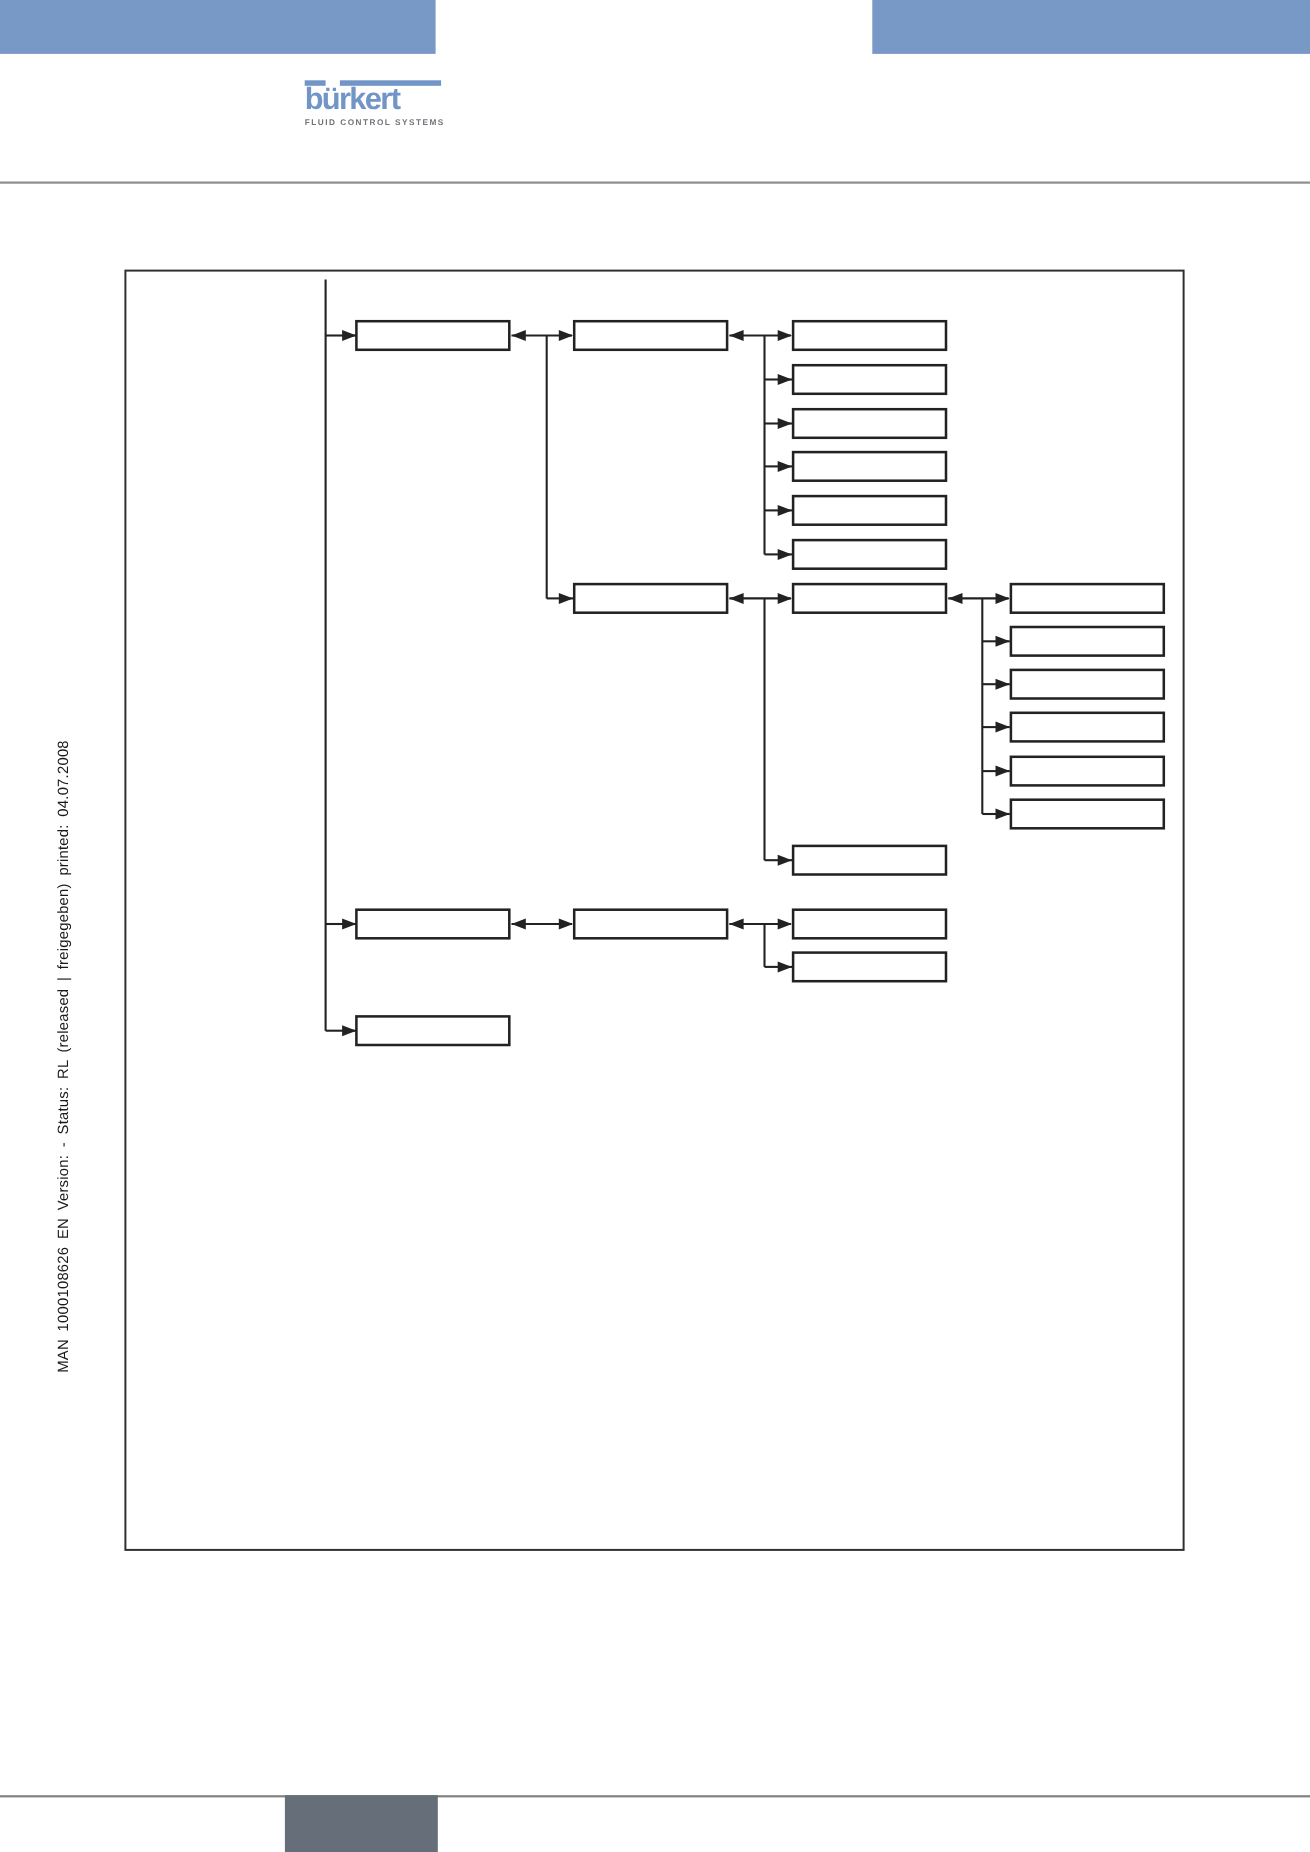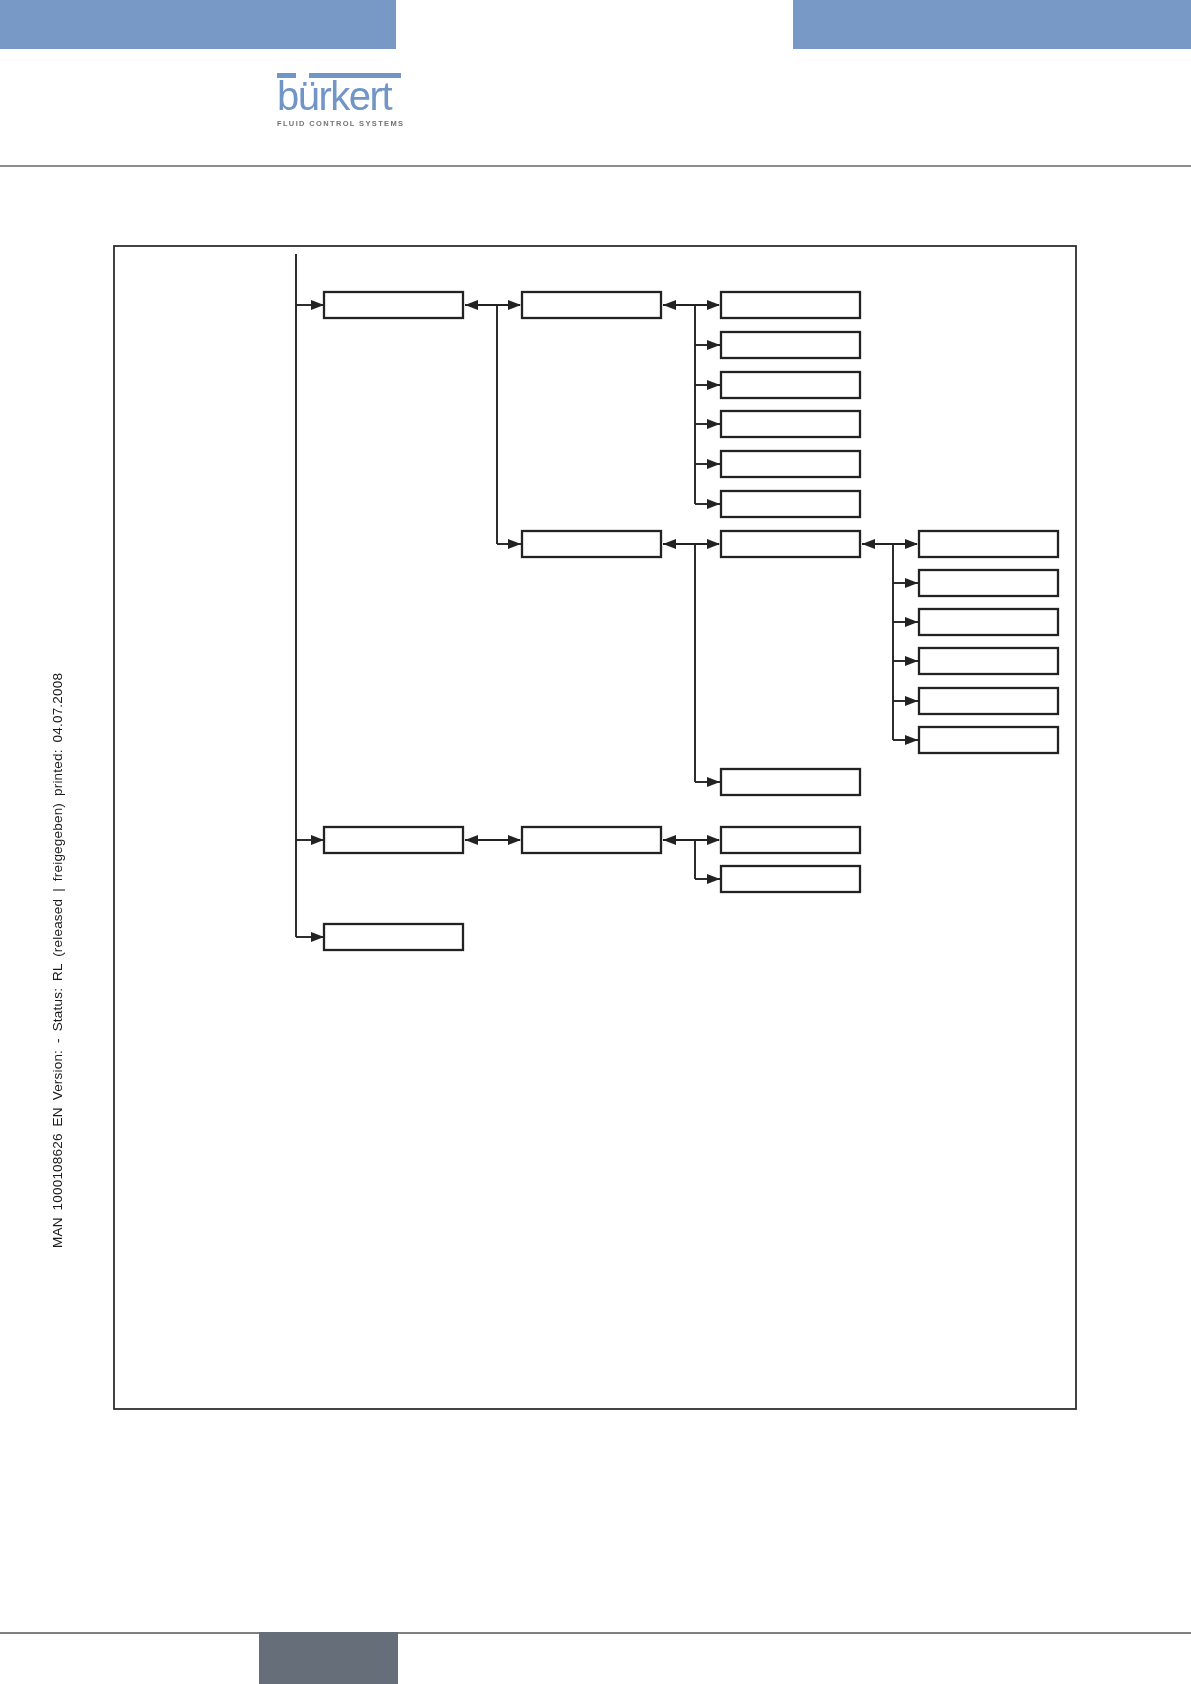--- a/index.html
+++ b/index.html
@@ -13,21 +13,21 @@
   }
   .bar{position:absolute;top:0;height:49px;}
   .bar-left{left:0;width:396px;}
   .bar-right{left:793px;width:398px;}
   .logo{position:absolute;left:277px;top:73px;width:124px;}
   .logo-topbar{display:flex;height:5px;margin-bottom:0px;}
   .logo-topbar .seg1{width:19px;height:5px;}
   .logo-topbar .gap{width:13px;}
   .logo-topbar .seg2{flex:1;height:5px;}
   .logo-brand{
-    font-weight:normal;font-size:40px;line-height:1.0;
+    font-weight:bold;font-size:28px;line-height:1.0;
     letter-spacing:-1.5px;margin-top:-2px;
     font-family:"Liberation Sans", sans-serif;
   }
   .logo-tagline{
     font-size:7.5px;font-weight:bold;letter-spacing:1.35px;
     margin-top:3px;white-space:nowrap;
   }
   .header-rule{position:absolute;left:0;top:165px;width:100%;height:2px;}
   .margin-note{
     position:absolute;left:50px;top:1248px;width:620px;height:16px;

